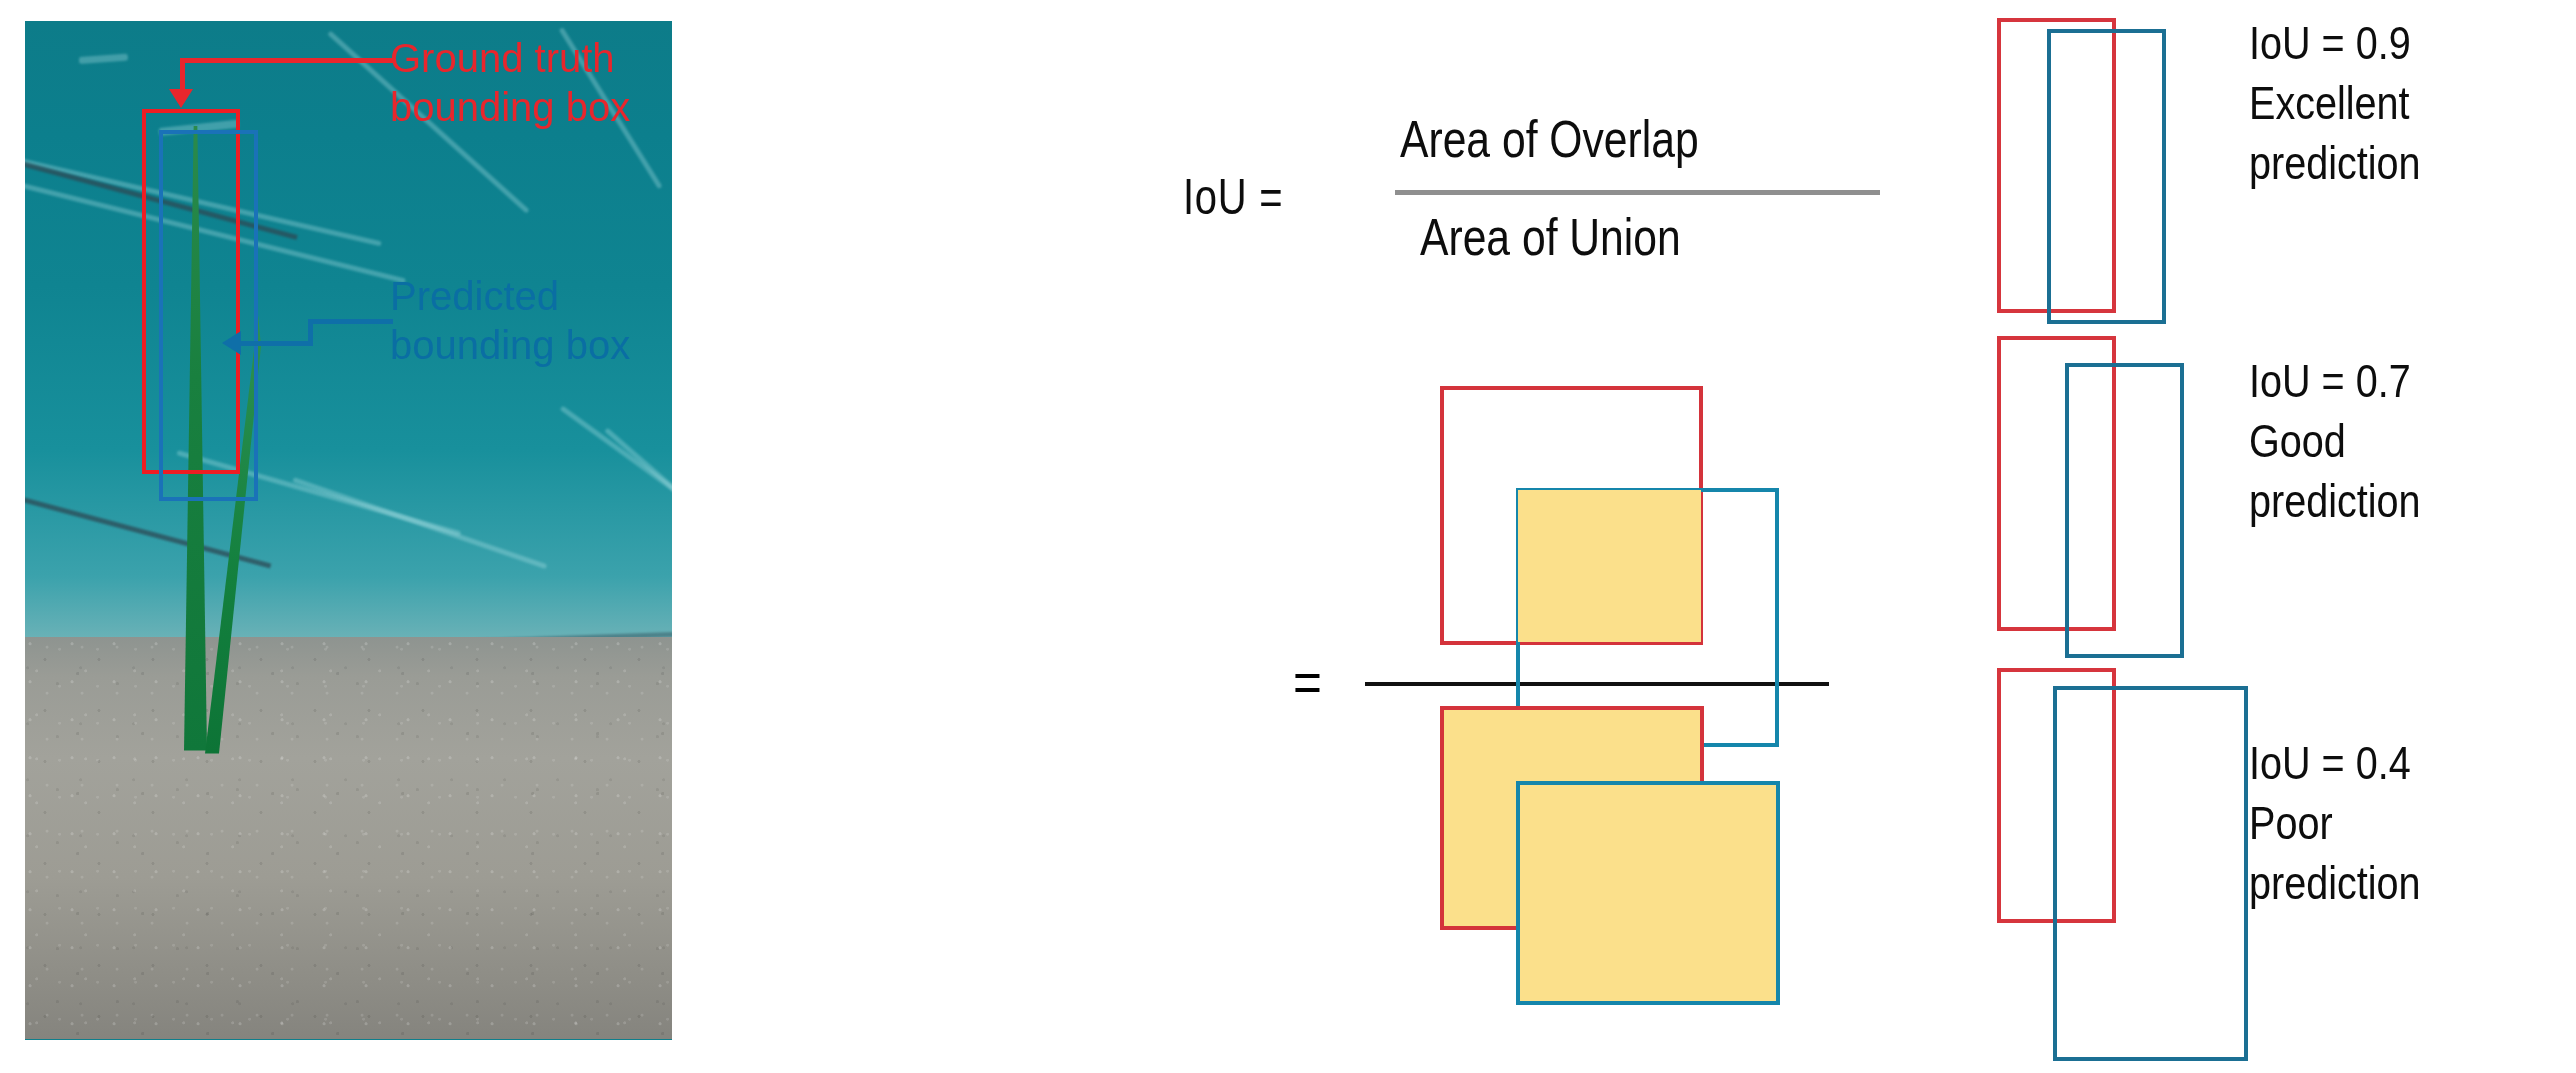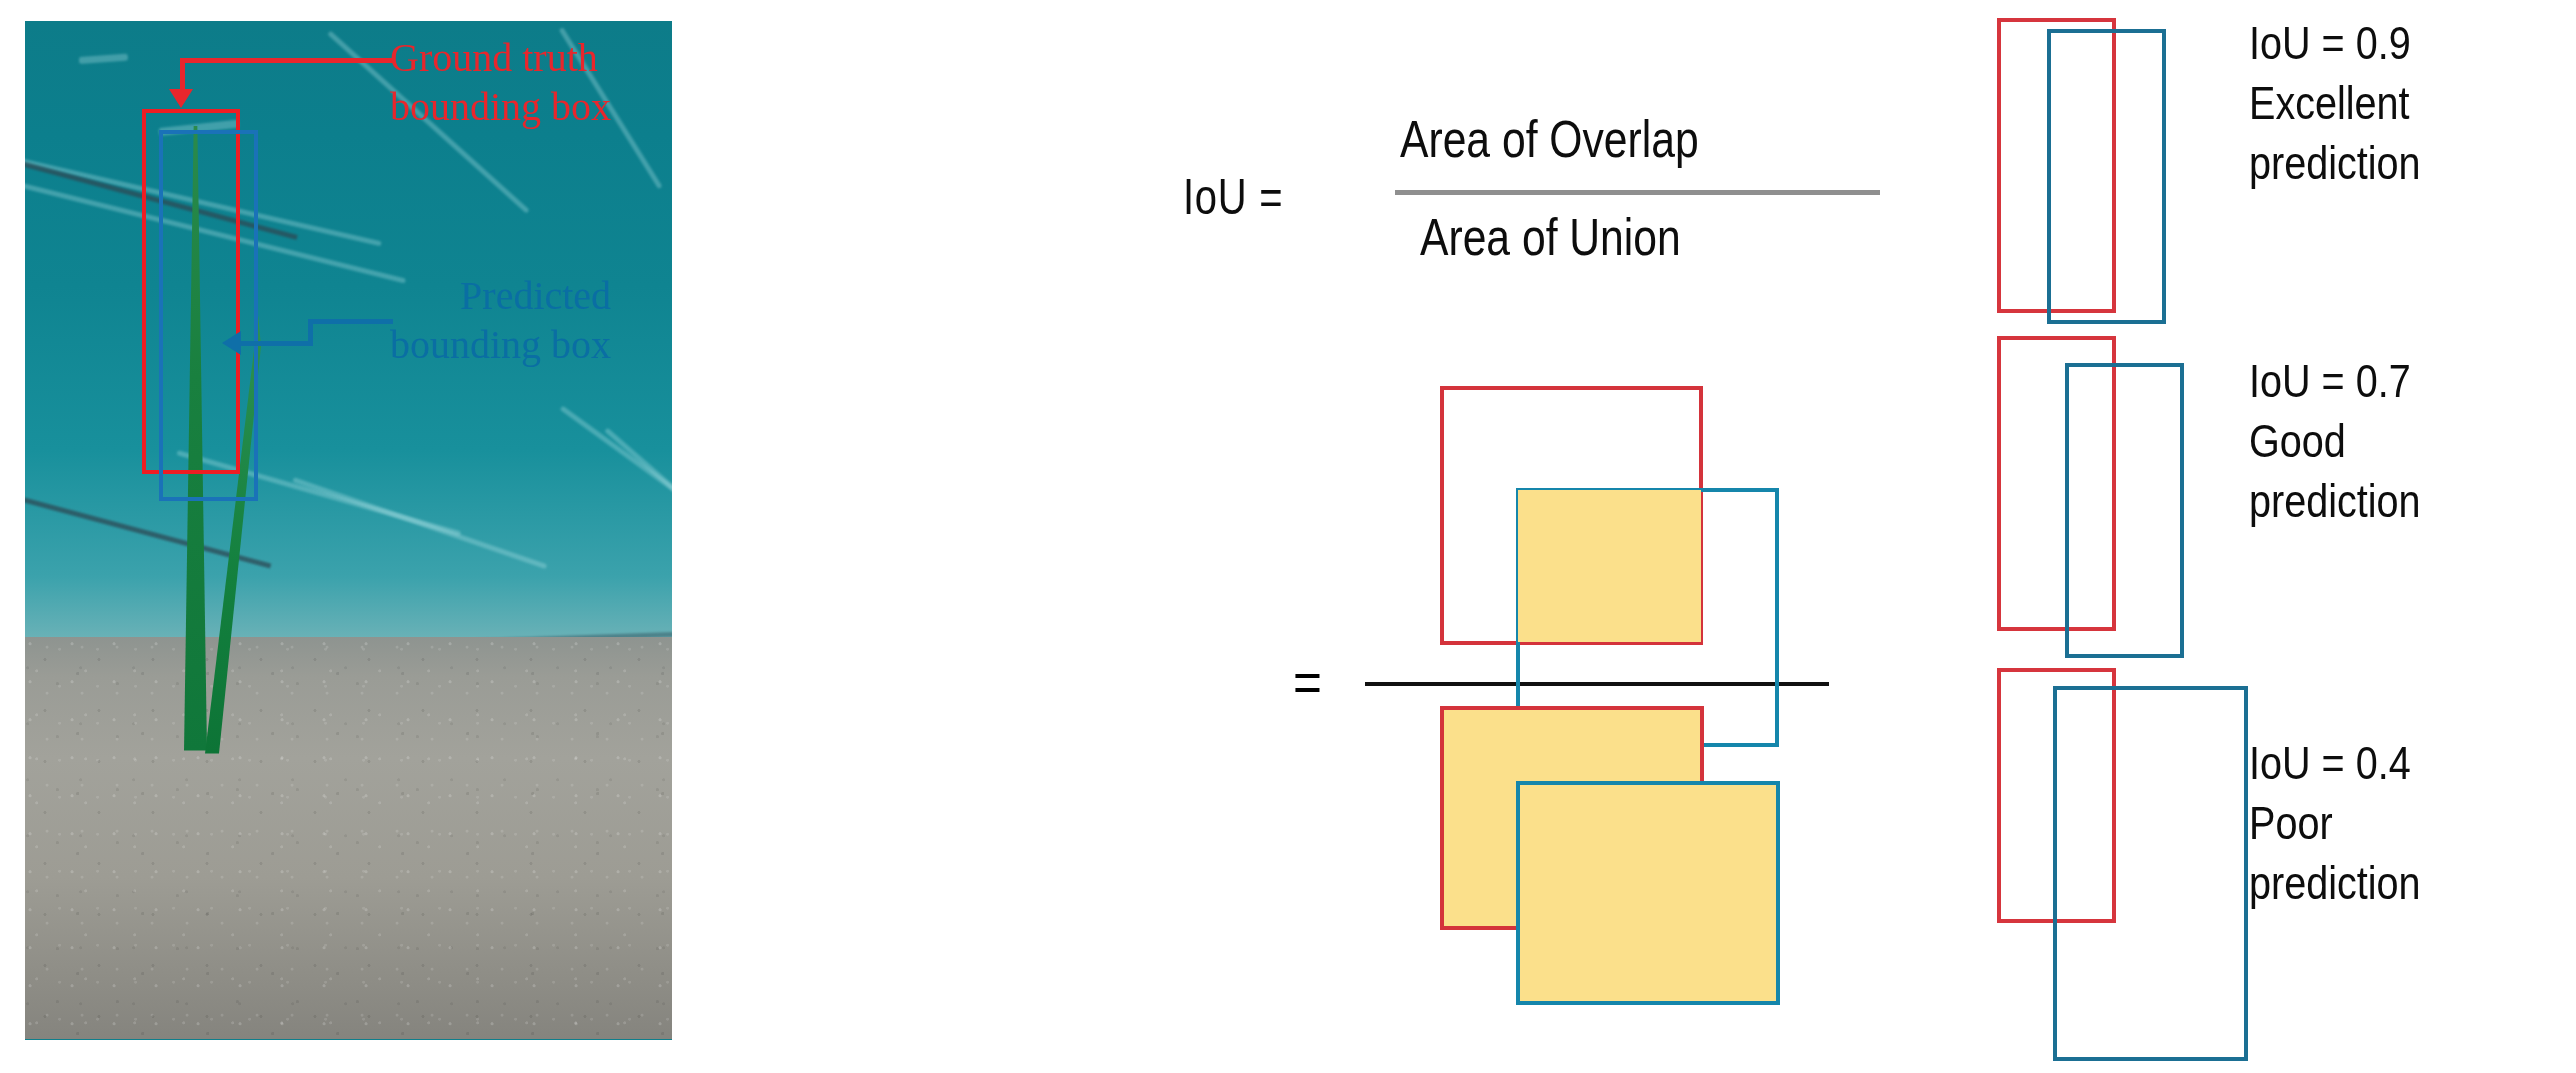--- a/index.html
+++ b/index.html
@@ -114,21 +114,21 @@
     position: absolute;
     width: 0; height: 0;
     border-top: 12.5px solid transparent;
     border-bottom: 12.5px solid transparent;
     border-right: 19.7px solid #0f6fa8;
   }
 
   
   .callout {
     position: absolute;
-    font-family: Liberation Serif, serif;
+    font-family: Liberation Sans, sans-serif;
     font-size: 40px;
     line-height: 1.22;
     white-space: nowrap;
   }
   .callout.red  { color: #e8262c; }
   .callout.blue { color: #0a6ea3; }
 
   
   #formula {
     position: absolute;
@@ -257,21 +257,21 @@
 <div class="leader h-blue" style="left:308px; top:319px; width:85px;"></div>
 <div class="leader v-blue" style="left:308px; top:319px; height:27px;"></div>
 <div class="leader h-blue" style="left:234px; top:341px; width:79px;"></div>
 <div class="arrow-left" style="left:222px; top:331px;"></div>
 
 <div class="callout red" style="left:390px; top:34px;">
   <div>Ground truth</div>
   <div>bounding box</div>
 </div>
 
-<div class="callout blue" style="left:390px; top:272px;text-align:right;">
+<div class="callout blue" style="left:390px; top:272px;">
   <div>Predicted</div>
   <div>bounding box</div>
 </div>
 
 <div id="formula">
   <div class="iou-lhs">IoU =</div>
   <div class="frac-num">Area of Overlap</div>
   <div class="frac-bar"></div>
   <div class="frac-den">Area of Union</div>
 </div>

